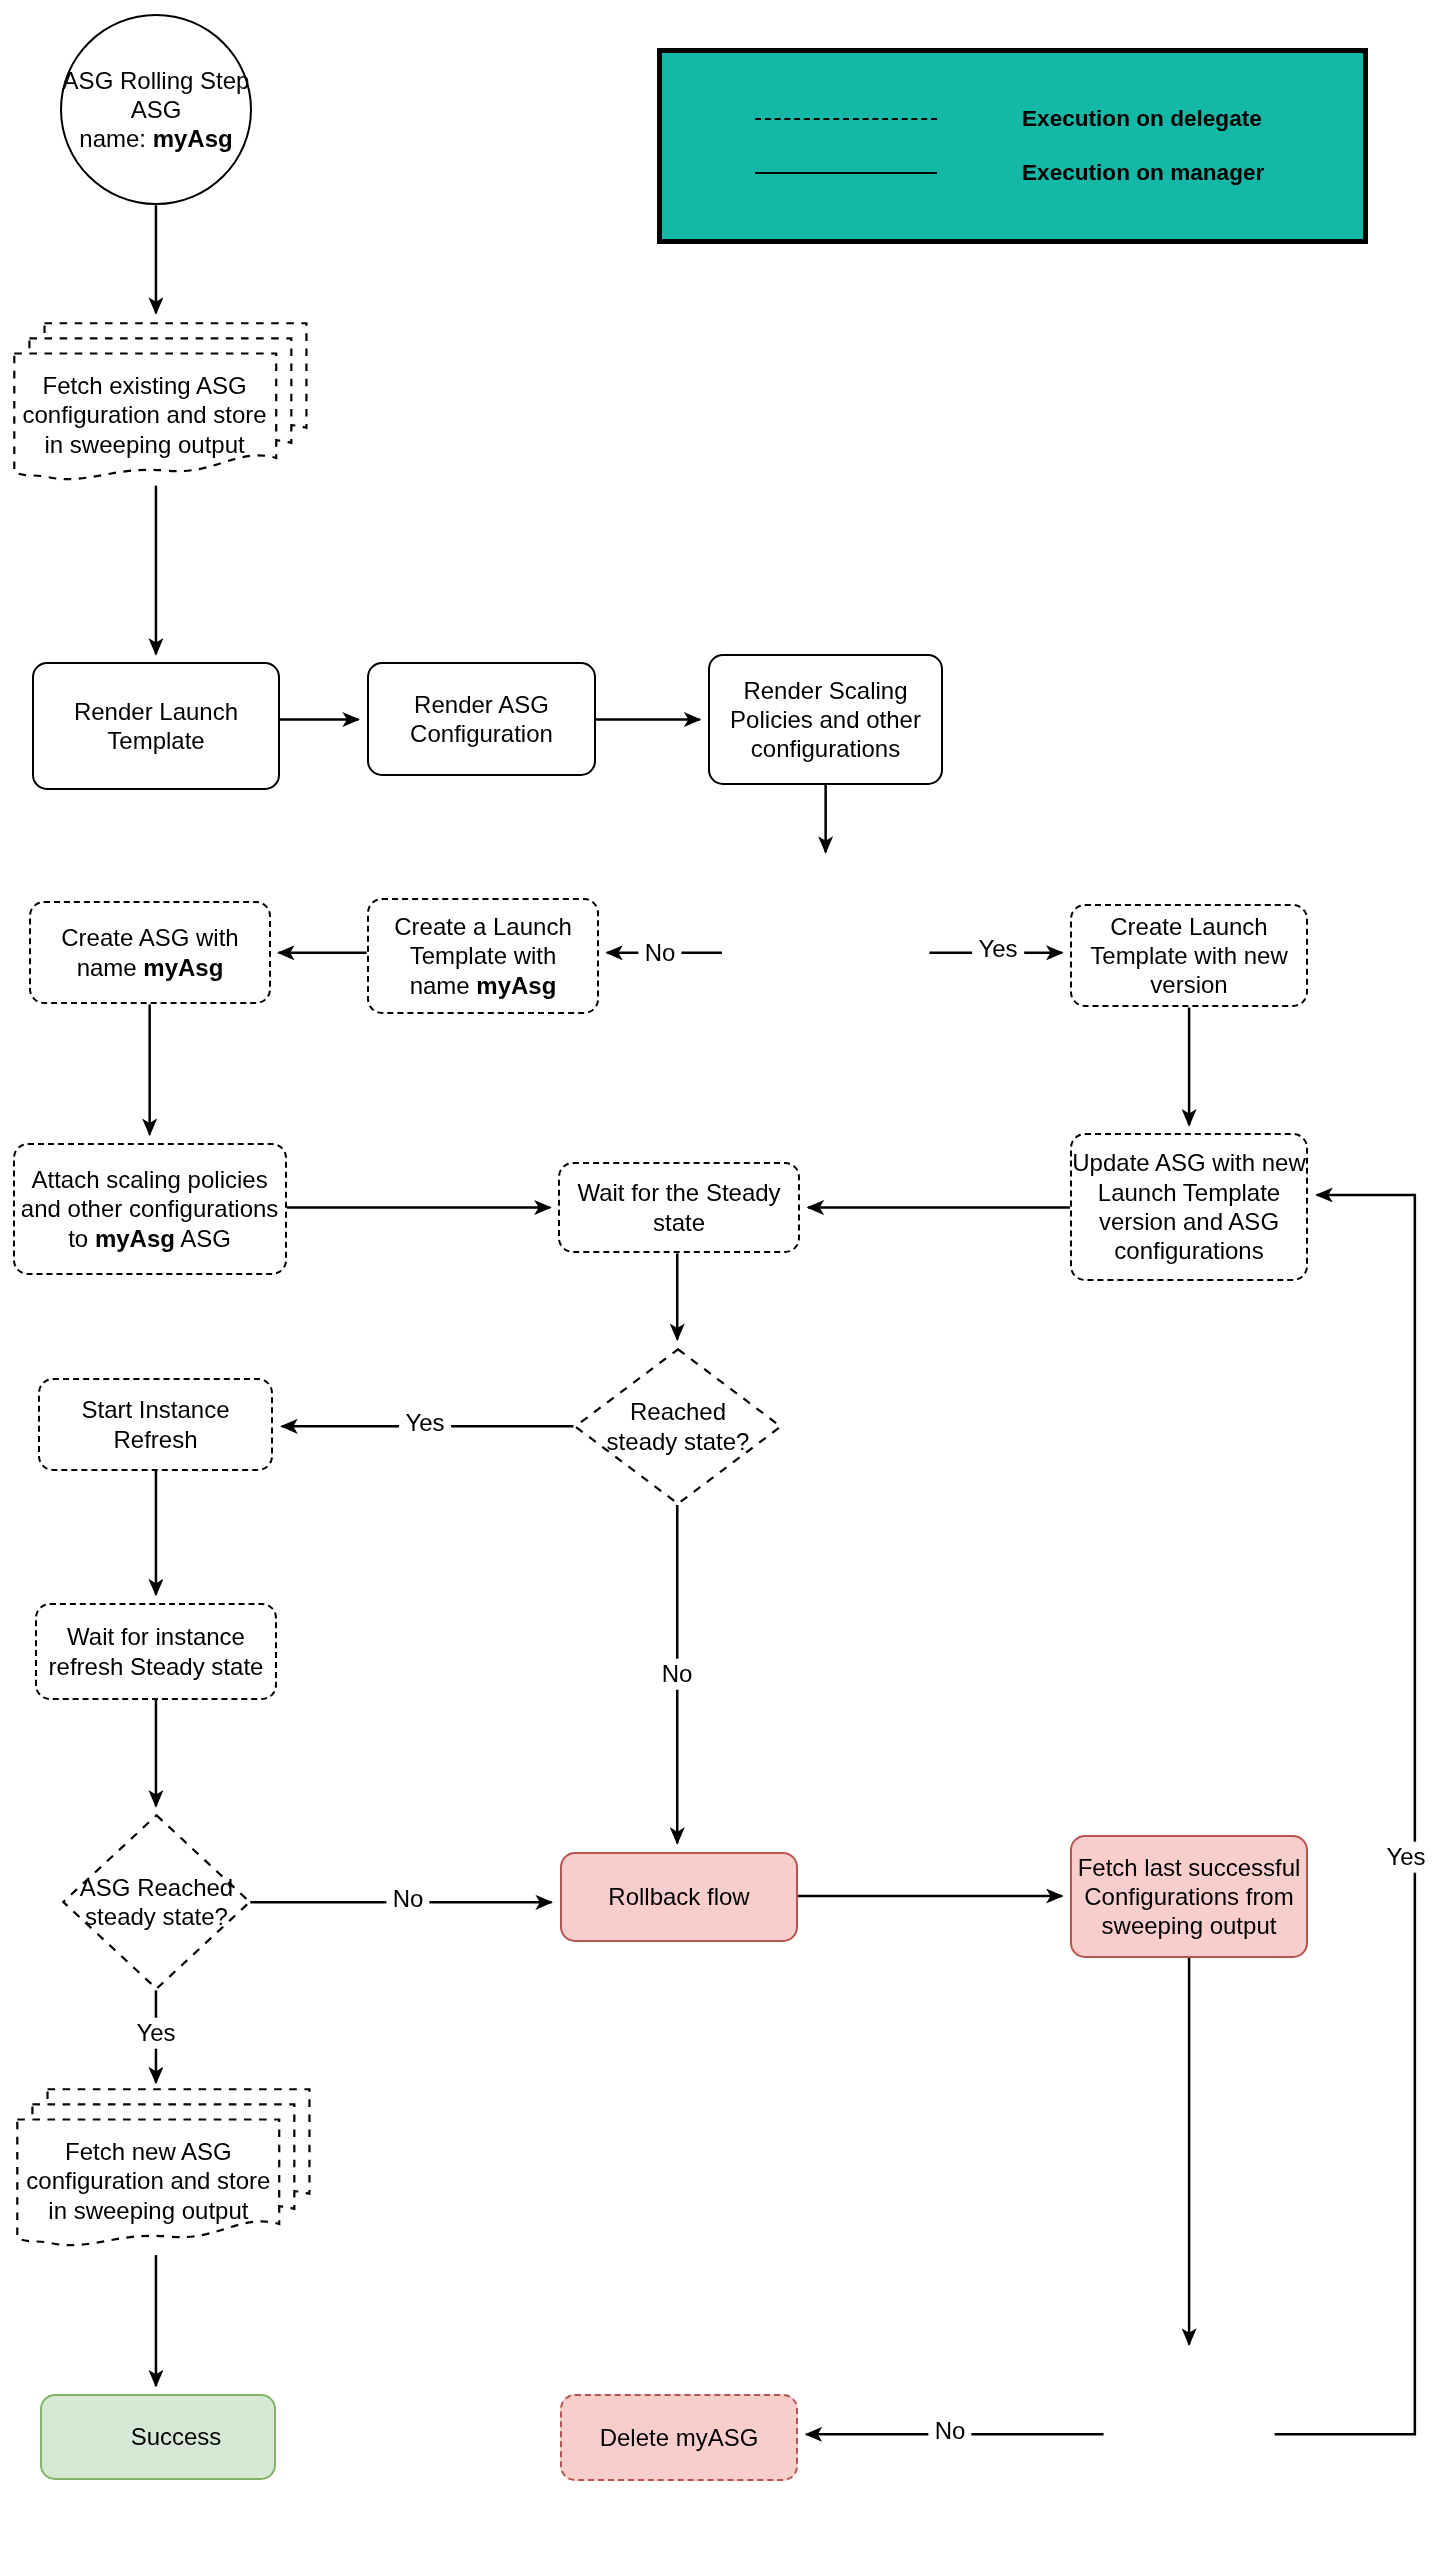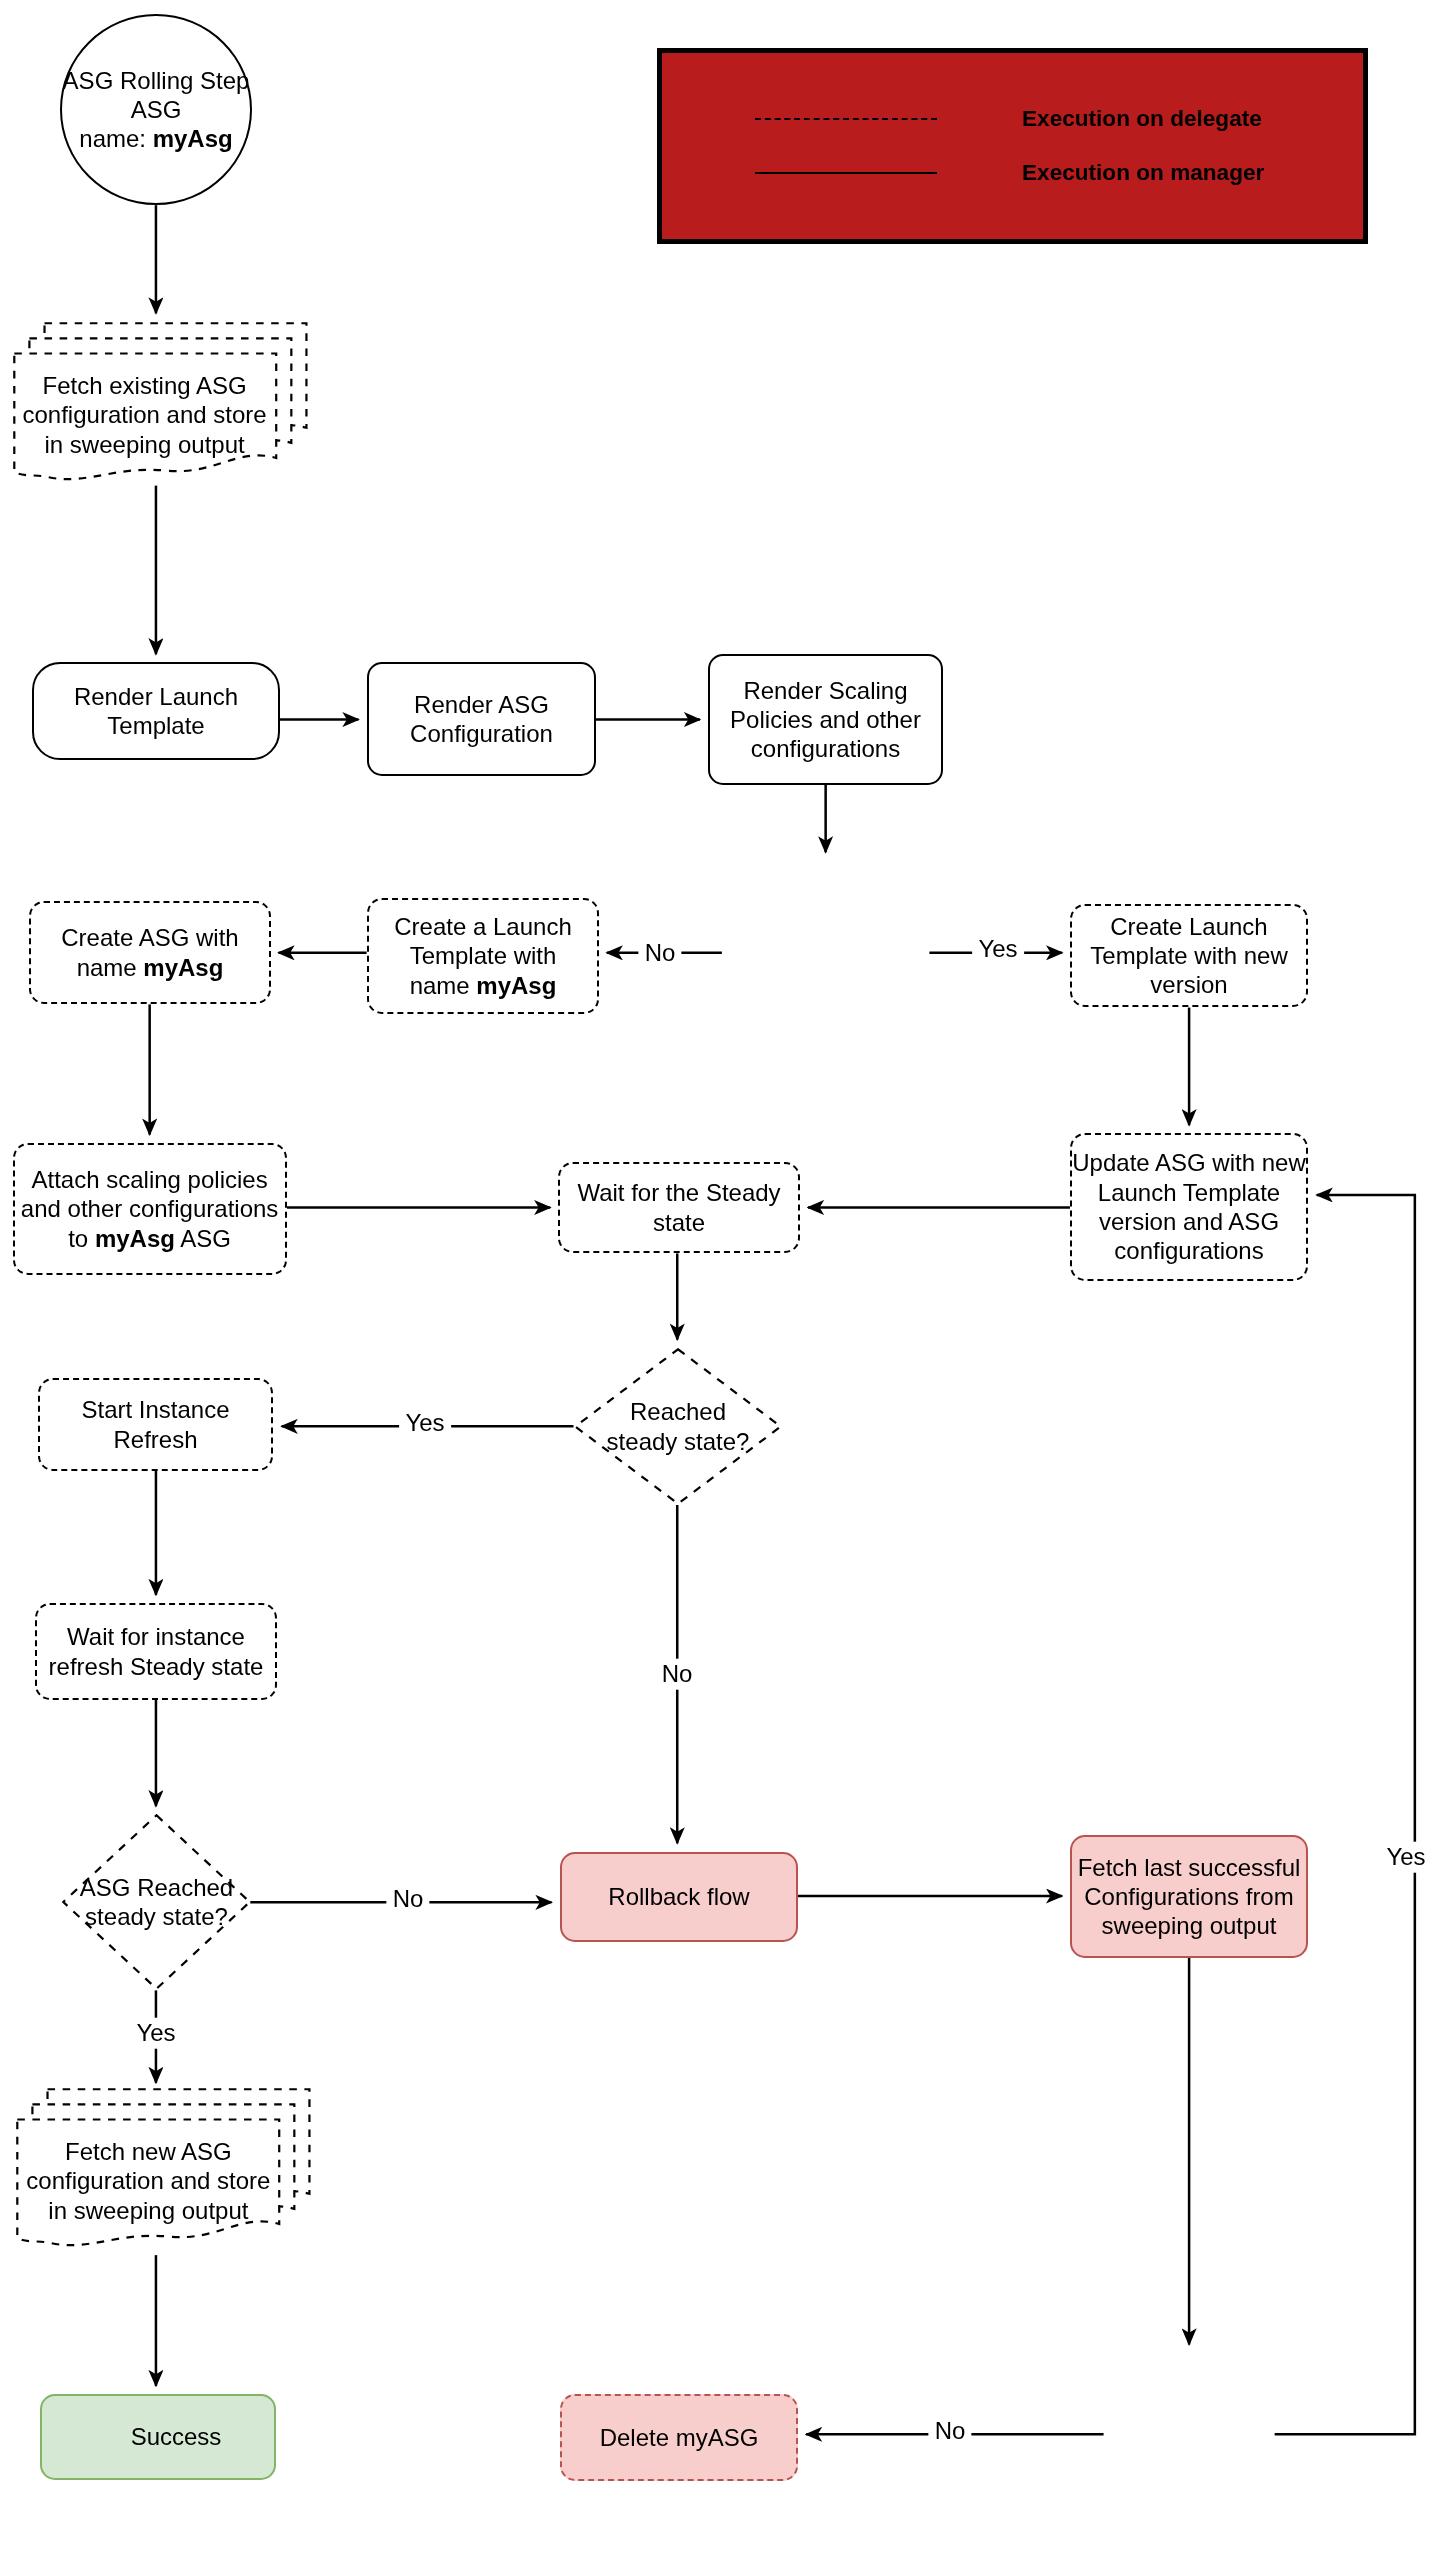--- a/index.html
+++ b/index.html
@@ -15,21 +15,21 @@
   .greenbox{background:var(--green-fill);border-color:var(--green-border);}
   .circle{border:2.5px solid #000;border-radius:50%;background:#fff;}
   .shape{position:absolute;left:0;top:0;width:100%;height:100%;}
   .txt{position:relative;z-index:2;}
   .doc .txt{position:absolute;left:0;top:30px;width:264px;height:126px;
             display:flex;align-items:center;justify-content:center;flex-direction:column;}
   .line{display:block;white-space:nowrap;}
   .elabel{position:absolute;z-index:3;transform:translate(-50%,-50%);background:#fff;
           padding:1.3px 6.3px;font-size:24px;white-space:nowrap;}
   .legend{position:absolute;left:657px;top:48px;width:711px;height:196px;box-sizing:border-box;
-          border:5px solid #000;background:#b91c1c;display:flex;flex-direction:column;
+          border:5px solid #000;background:#14b8a6;display:flex;flex-direction:column;
           justify-content:center;gap:28px;padding-left:93px;z-index:2;}
   .legend-row{display:flex;align-items:center;}
   .sample{width:182px;height:0;}
   .dashed-sample{border-top:2.5px dashed #000;}
   .solid-sample{border-top:2.5px solid #000;}
   .legend-label{margin-left:85px;font-weight:700;font-size:22.6px;}
 </style>
 </head>
 <body>
 
@@ -96,21 +96,21 @@
         <path transform="translate(0,48)" d="M2,2 L418,2 L418,168 C356,150 322,196 242,188 C162,180 116,212 54,198 C36,194 16,198 2,190 Z"></path>
       </g>
     </svg>
     <div class="txt">
       <span class="line">Fetch existing ASG</span>
       <span class="line">configuration and store</span>
       <span class="line">in sweeping output</span>
     </div>
   </div>
 
-  <div class="node box solidbold" style="left:32px;top:662px;width:248px;height:98px;border-radius:28px;">
+  <div class="node box solidbold" style="left:32px;top:662px;width:248px;height:128px;">
     <div class="txt">
       <span class="line">Render Launch</span>
       <span class="line">Template</span>
     </div>
   </div>
   <div class="node box solidbold" style="left:367px;top:662px;width:229px;height:114px;">
     <div class="txt">
       <span class="line">Render ASG</span>
       <span class="line">Configuration</span>
     </div>

